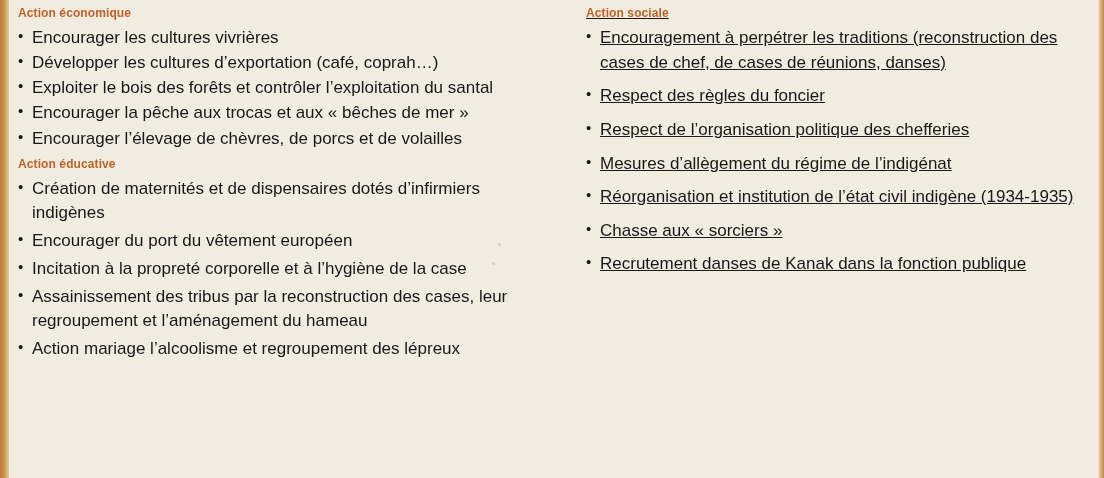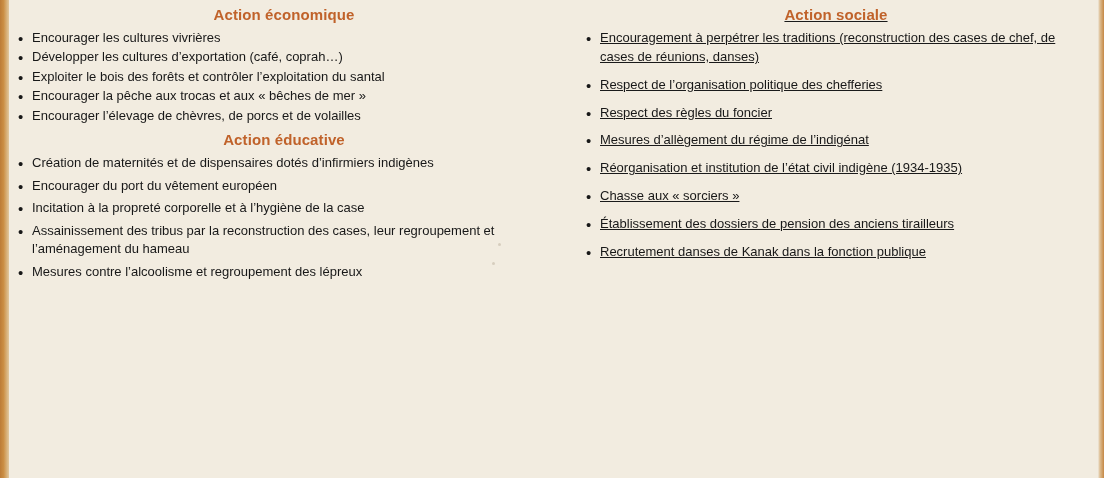--- a/index.html
+++ b/index.html
@@ -48,39 +48,39 @@
     padding-left: 18px;
     padding-right: 10px;
   }
   .col-right {
     width: 544px;
     padding-left: 26px;
     padding-right: 18px;
     text-decoration: underline;
   }
   .section-title {
-    text-align: center;
+    text-align: left;
     color: #c0622a;
     font-weight: bold;
-    font-size: 15px;
+    font-size: 12px;
     letter-spacing: 0.1px;
     margin: 0 0 6px 0;
   }
   .col-left .section-title.second {
     margin-top: 6px;
   }
   ul.bullets {
     list-style: none;
     margin: 0;
     padding: 0;
   }
   ul.bullets li {
     position: relative;
     padding-left: 14px;
-    font-size: 13px;
+    font-size: 17px;
     line-height: 1.42;
     margin-bottom: 2px;
     color: #181818;
   }
   ul.bullets li::before {
     content: "\2022";
     position: absolute;
     left: 0;
     top: -1px;
     font-size: 15px;
@@ -122,37 +122,36 @@
       <li>Encourager l’élevage de chèvres, de porcs et de volailles</li>
     </ul>
 
     <h2 class="section-title second">Action éducative</h2>
 
     <ul class="bullets educative">
       <li>Création de maternités et de dispensaires dotés d’infirmiers indigènes</li>
       <li>Encourager du port du vêtement européen</li>
       <li>Incitation à la propreté corporelle et à l’hygiène de la case</li>
       <li>Assainissement des tribus par la reconstruction des cases, leur regroupement et l’aménagement du hameau</li>
-      <li>Mesures contre l’alcoolisme et regroupement des lépreux</li>
+      <li>Action mariage l’alcoolisme et regroupement des lépreux</li>
     </ul>
 
   </div>
 
   <div class="column col-right">
 
     <h2 class="section-title">Action sociale</h2>
 
     <ul class="bullets sociale">
       <li>Encouragement à perpétrer les traditions (reconstruction des cases de chef, de cases de réunions, danses)</li>
+      <li>Respect des règles du foncier</li>
       <li>Respect de l’organisation politique des chefferies</li>
-      <li>Respect des règles du foncier</li>
       <li>Mesures d’allègement du régime de l’indigénat</li>
       <li>Réorganisation et institution de l’état civil indigène (1934-1935)</li>
       <li>Chasse aux « sorciers »</li>
-      <li>Établissement des dossiers de pension des anciens tirailleurs</li>
       <li>Recrutement danses de Kanak dans la fonction publique</li>
     </ul>
 
     <span class="speck" style="left: 498px; top: 243px;"></span>
     <span class="speck" style="left: 492px; top: 262px;"></span>
 
   </div>
 
 </div>
 

